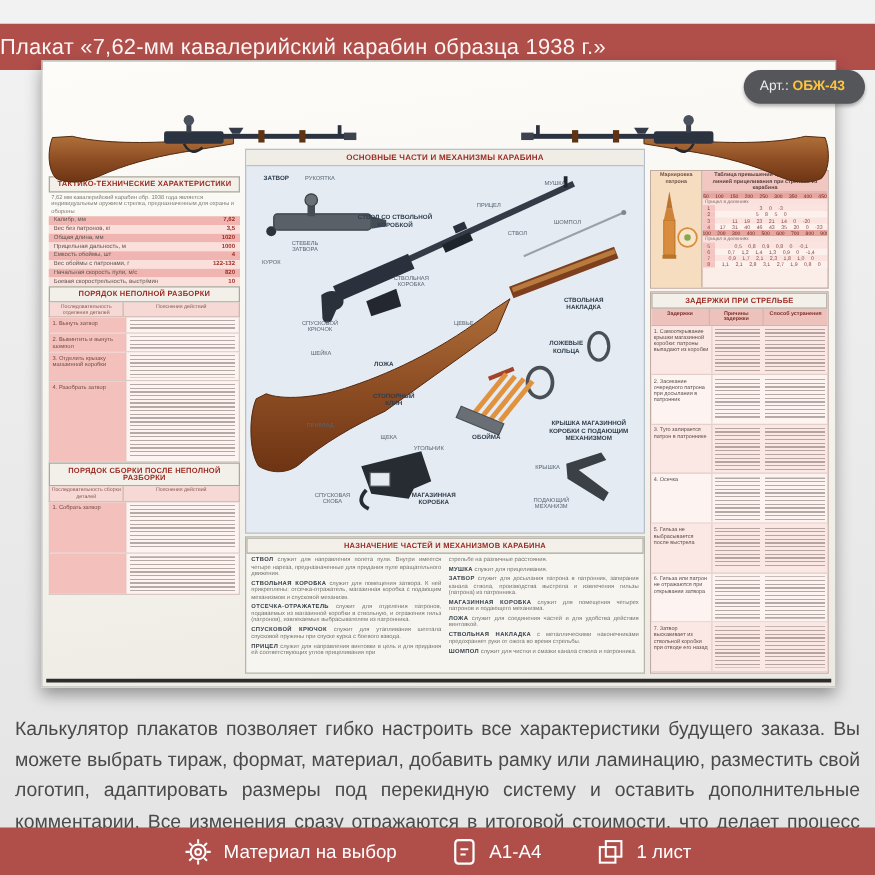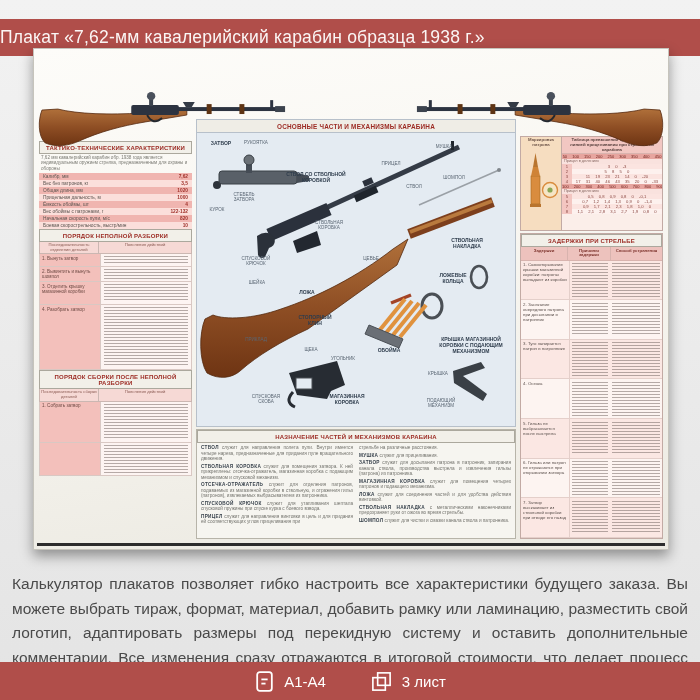--- a/index.html
+++ b/index.html
@@ -109,20 +109,21 @@
 <div class="page">
 
   <div class="topbar">
     <span class="topbar-title">Плакат «7,62-мм кавалерийский карабин образца 1938 г.»</span>
   </div>
 
   <div class="stage">
     <div class="poster">
 
 
+      <span class="badge"><span>Арт.:</span><b>ОБЖ-43</b></span>
 
       <svg class="rifle rifle-left" viewBox="0 0 260 70">
         <defs>
           <linearGradient id="wood" x1="0" y1="0" x2="0" y2="1">
             <stop offset="0" stop-color="#b0703a"></stop>
               <stop offset=".5" stop-color="#8e4e24"></stop>
               <stop offset="1" stop-color="#6e3413"></stop>
           </linearGradient>
         </defs>
         <path d="M6 28 C2 38 2 54 9 61 C20 66 33 64 44 59 C64 50 86 44 110 40 L152 33 L152 27 L106 31 C74 33 42 32 22 27 Z" fill="url(#wood)" stroke="#54290f" stroke-width="0.8"></path>
@@ -477,33 +478,50 @@
         </section>
       </div>
 
     </div>
   </div>
 
   <p class="desc">Калькулятор плакатов позволяет гибко настроить все характеристики будущего заказа. Вы можете выбрать тираж, формат, материал, добавить рамку или ламинацию, разместить свой логотип, адаптировать размеры под перекидную систему и оставить дополнительные комментарии. Все изменения сразу отражаются в итоговой стоимости, что делает процесс заказа быстрым и прозрачным</p>
 
   <div class="bottombar">
     <div class="feature">
+      <svg width="23" height="23" viewBox="0 0 24 24">
+        <g stroke="#fff" stroke-width="1.7" fill="none">
+          <circle cx="12" cy="12" r="6.2"></circle>
+          <circle cx="12" cy="12" r="2.4"></circle>
+          <line x1="12" y1="1.5" x2="12" y2="5"></line>
+            <line x1="12" y1="19" x2="12" y2="22.5"></line>
+          <line x1="1.5" y1="12" x2="5" y2="12"></line>
+            <line x1="19" y1="12" x2="22.5" y2="12"></line>
+          <line x1="4.6" y1="4.6" x2="7" y2="7"></line>
+            <line x1="17" y1="17" x2="19.4" y2="19.4"></line>
+          <line x1="4.6" y1="19.4" x2="7" y2="17"></line>
+            <line x1="17" y1="7" x2="19.4" y2="4.6"></line>
+        </g>
+      </svg>
+      <span class="f-label">Материал на выбор</span>
+    </div>
+    <div class="feature">
       <svg width="21" height="23" viewBox="0 0 20 22">
         <g stroke="#fff" stroke-width="1.7" fill="none">
           <rect x="3" y="2" width="14" height="18" rx="2.5"></rect>
           <line x1="7" y1="9" x2="13" y2="9"></line>
           <line x1="7" y1="13" x2="11" y2="13"></line>
         </g>
       </svg>
       <span class="f-label">А1-А4</span>
     </div>
     <div class="feature">
       <svg width="23" height="23" viewBox="0 0 24 24">
         <g stroke="#fff" stroke-width="1.7" fill="none">
           <rect x="8" y="3" width="13" height="13"></rect>
           <rect x="3" y="8" width="13" height="13"></rect>
         </g>
       </svg>
-      <span class="f-label">3 лист</span>
+      <span class="f-label">1 лист</span>
     </div>
   </div>
 
 </div>
 
 </body></html>

